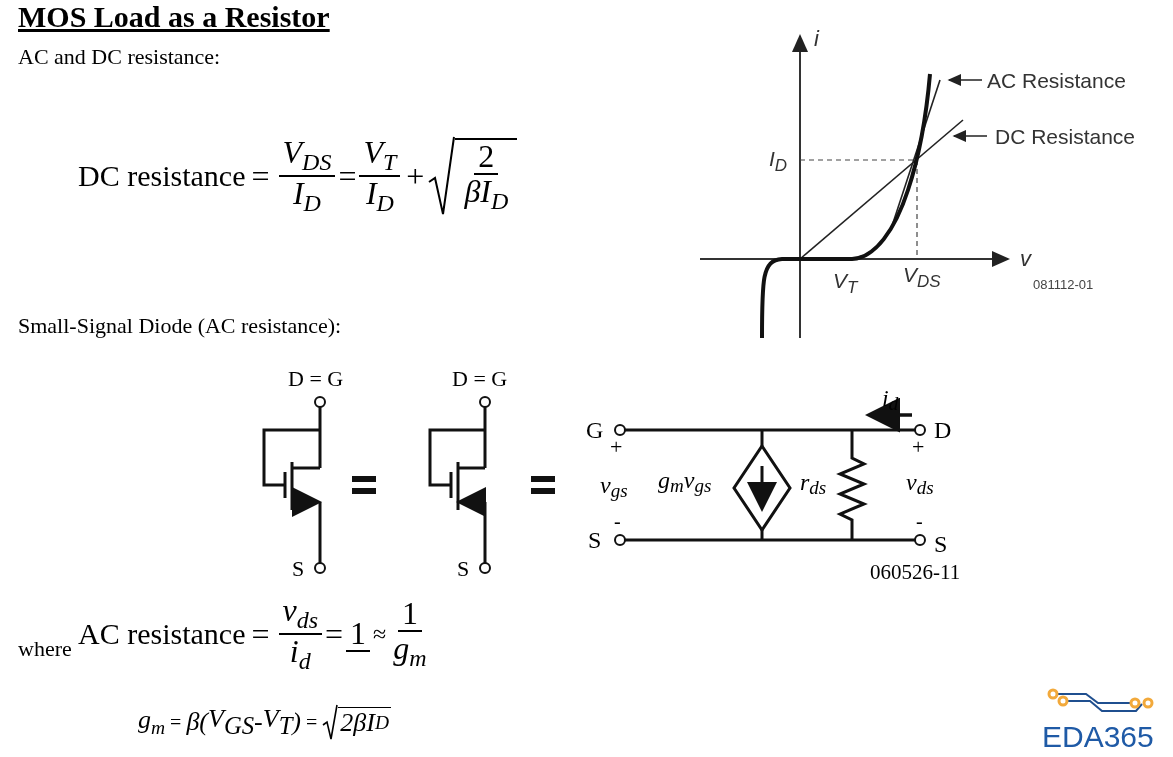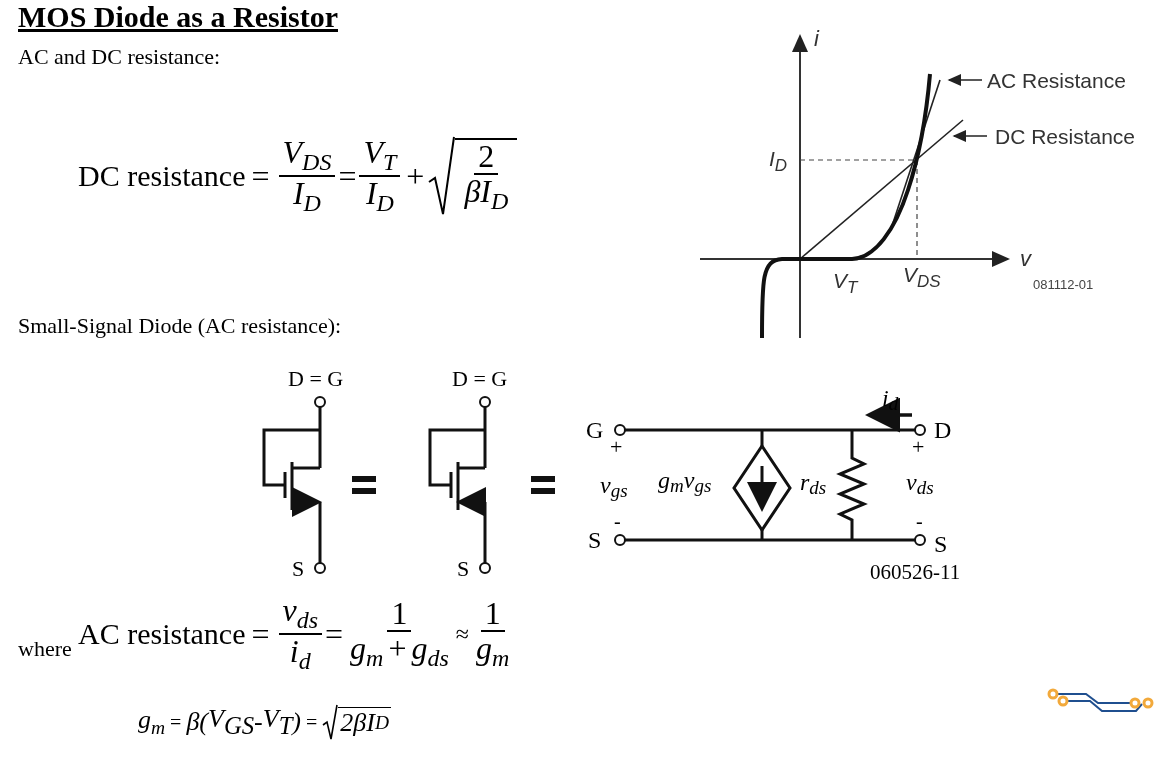--- a/index.html
+++ b/index.html
@@ -16,21 +16,21 @@
   .eq { display:flex; align-items:center; font-size:32px; white-space:nowrap; }
   .sqrt { display:inline-flex; align-items:center; }
   .sqrt svg { display:block; }
   .sqrt .rad { border-top:2px solid #000; padding:0 2px; display:inline-flex; align-items:center; }
   .sans { font-family:"Liberation Sans", "DejaVu Sans", sans-serif; }
   svg text { user-select:none; }
 </style>
 </head>
 <body>
 
-<div class="abs title">MOS Diode as a Resistor</div>
+<div class="abs title">MOS Load as a Resistor</div>
 <div class="abs txt" style="left:18px; top:44px;">AC and DC resistance:</div>
 
 <div class="abs eq" style="left:78px; top:136px;">
   <span style="font-size:30px;">DC resistance</span>
   <span style="margin:0 6px;">=</span>
   <span class="frac">
     <span class="num it"><span>V</span><sub class="s">DS</sub></span>
     <span class="den it"><span>I</span><sub class="s">D</sub></span>
   </span>
   <span>=</span>
@@ -168,21 +168,20 @@
 <div class="abs eq" style="left:78px; top:594px;">
   <span style="font-size:30px;">AC resistance</span>
   <span style="margin:0 6px;">=</span>
   <span class="frac">
     <span class="num it"><span>v</span><sub class="s">ds</sub></span>
     <span class="den it"><span>i</span><sub class="s">d</sub></span>
   </span>
   <span>=</span>
   <span class="frac">
     <span class="num">1</span>
-    <span class="den it"><span>g</span><sub class="s">m</sub><span style="font-style:normal; margin:0 5px;">+</span><span>g</span><sub class="s">ds</sub></span>
   </span>
   <span style="font-size:24px;">≈</span>
   <span class="frac">
     <span class="num">1</span>
     <span class="den it"><span>g</span><sub class="s">m</sub></span>
   </span>
 </div>
 
 <div class="abs txt" style="left:18px; top:636px;">where</div>
 
@@ -208,13 +207,14 @@
 
 <div class="abs" style="left:1042px; top:688px; width:120px; height:62px;">
   <svg width="120" height="28" viewBox="0 0 120 28">
     <polyline points="14,6 44,6 56,15 90,15" fill="none" stroke="#1f4f8f" stroke-width="2"></polyline>
     <polyline points="24,13 48,13 60,23 94,23 100,16" fill="none" stroke="#1f4f8f" stroke-width="2"></polyline>
     <circle cx="11" cy="6" r="4" fill="#fff" stroke="#f2a93b" stroke-width="3"></circle>
     <circle cx="21" cy="13" r="4" fill="#fff" stroke="#f2a93b" stroke-width="3"></circle>
     <circle cx="93" cy="15" r="4" fill="#fff" stroke="#f2a93b" stroke-width="3"></circle>
     <circle cx="106" cy="15" r="4" fill="#fff" stroke="#f2a93b" stroke-width="3"></circle>
   </svg>
+  <div class="sans" style="font-size:30px; color:#1f5aa6; line-height:30px; margin-top:2px; letter-spacing:0px;">EDA365</div>
 </div>
 
 </body></html>

